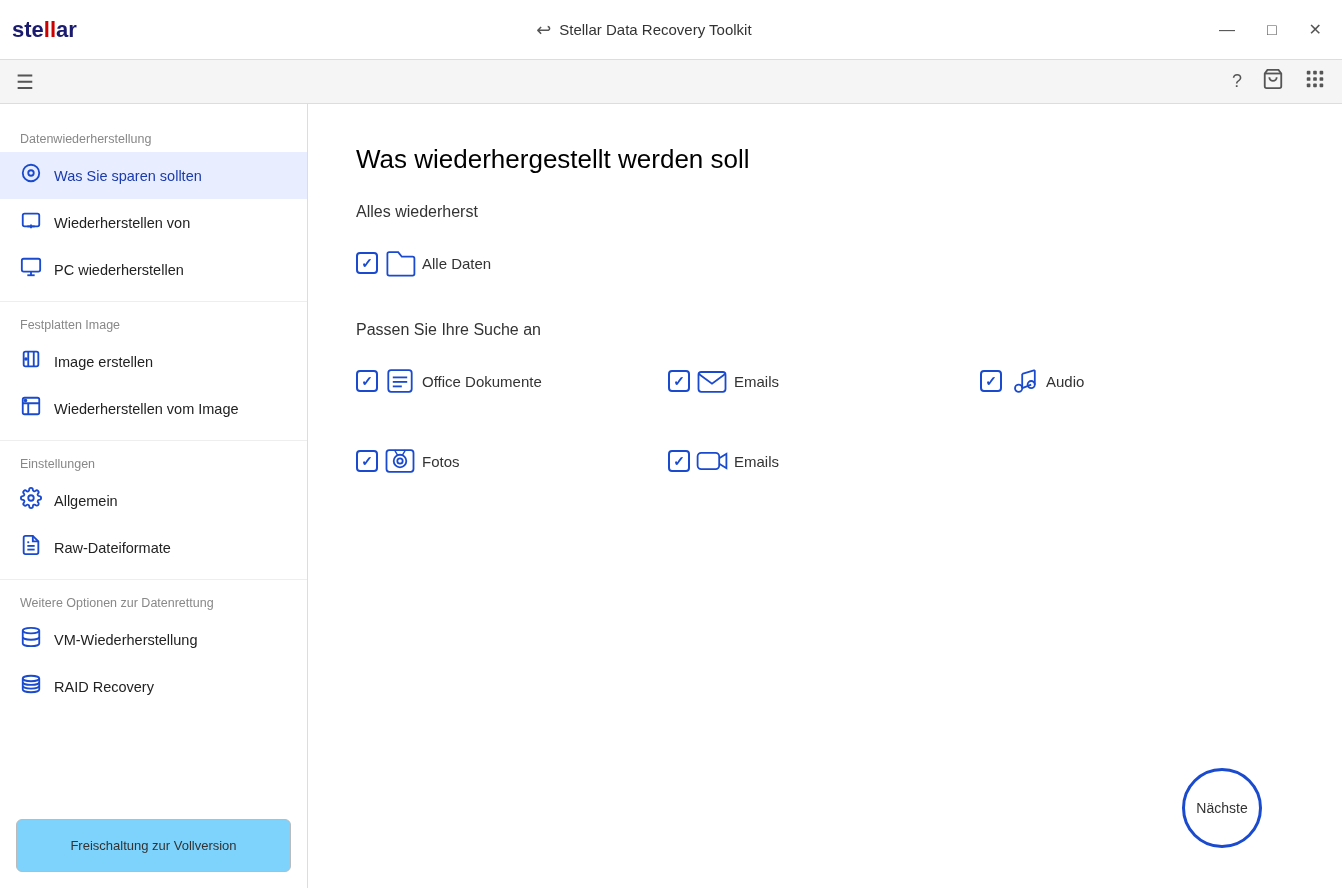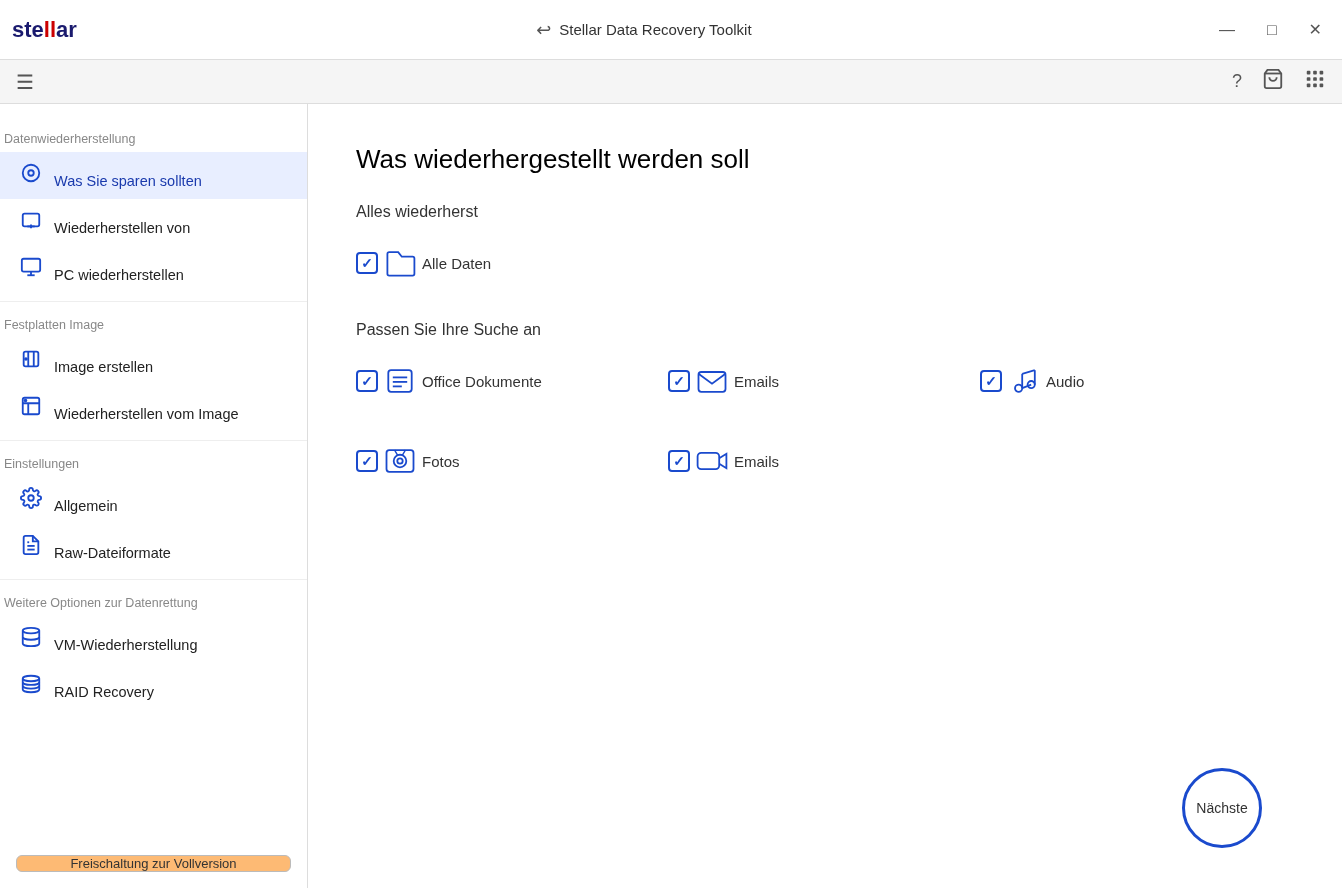--- a/index.html
+++ b/index.html
@@ -33,34 +33,34 @@
     
     .main-layout { display: flex; height: calc(888px - 48px - 44px); }
 
     
     .sidebar {
       width: 308px; background: #fff; border-right: 1px solid #ddd;
       display: flex; flex-direction: column; overflow-y: auto;
       padding: 16px 0 16px 0;
     }
     .sidebar-section-title {
-      font-size: 12.5px; color: #888; padding: 12px 20px 6px 4px;
+      font-size: 12.5px; color: #888; padding: 12px 20px 6px 20px;
       font-weight: 400;
     }
     .sidebar-item {
-      display: flex; align-items: flex-end; gap: 12px;
+      display: flex; align-items: center; gap: 12px;
       padding: 10px 20px; cursor: pointer; font-size: 14.5px; color: #222;
       border-radius: 0;
     }
     .sidebar-item.active { background: #e8eeff; color: #1a3aad; font-weight: 500; }
     .sidebar-item-icon { font-size: 18px; color: #1a4acd; min-width: 22px; text-align: center; }
     .sidebar-spacer { flex: 1; }
     .sidebar-bottom { padding: 12px 16px; }
     .unlock-btn {
-      width: 100%; padding: 0; background: #fdba74; border: 1px solid #bbb;
+      width: 100%; padding: 18px; background: #7dd3fc; border: 1px solid #bbb;
       border-radius: 6px; font-size: 13px; cursor: pointer; color: #333;
       text-align: center;
     }
 
     
     .content {
       flex: 1; background: #fff; padding: 40px 48px 32px 48px;
       overflow-y: auto; position: relative;
     }
     .page-title { font-size: 26px; font-weight: 400; color: #000000; margin-bottom: 28px; }

